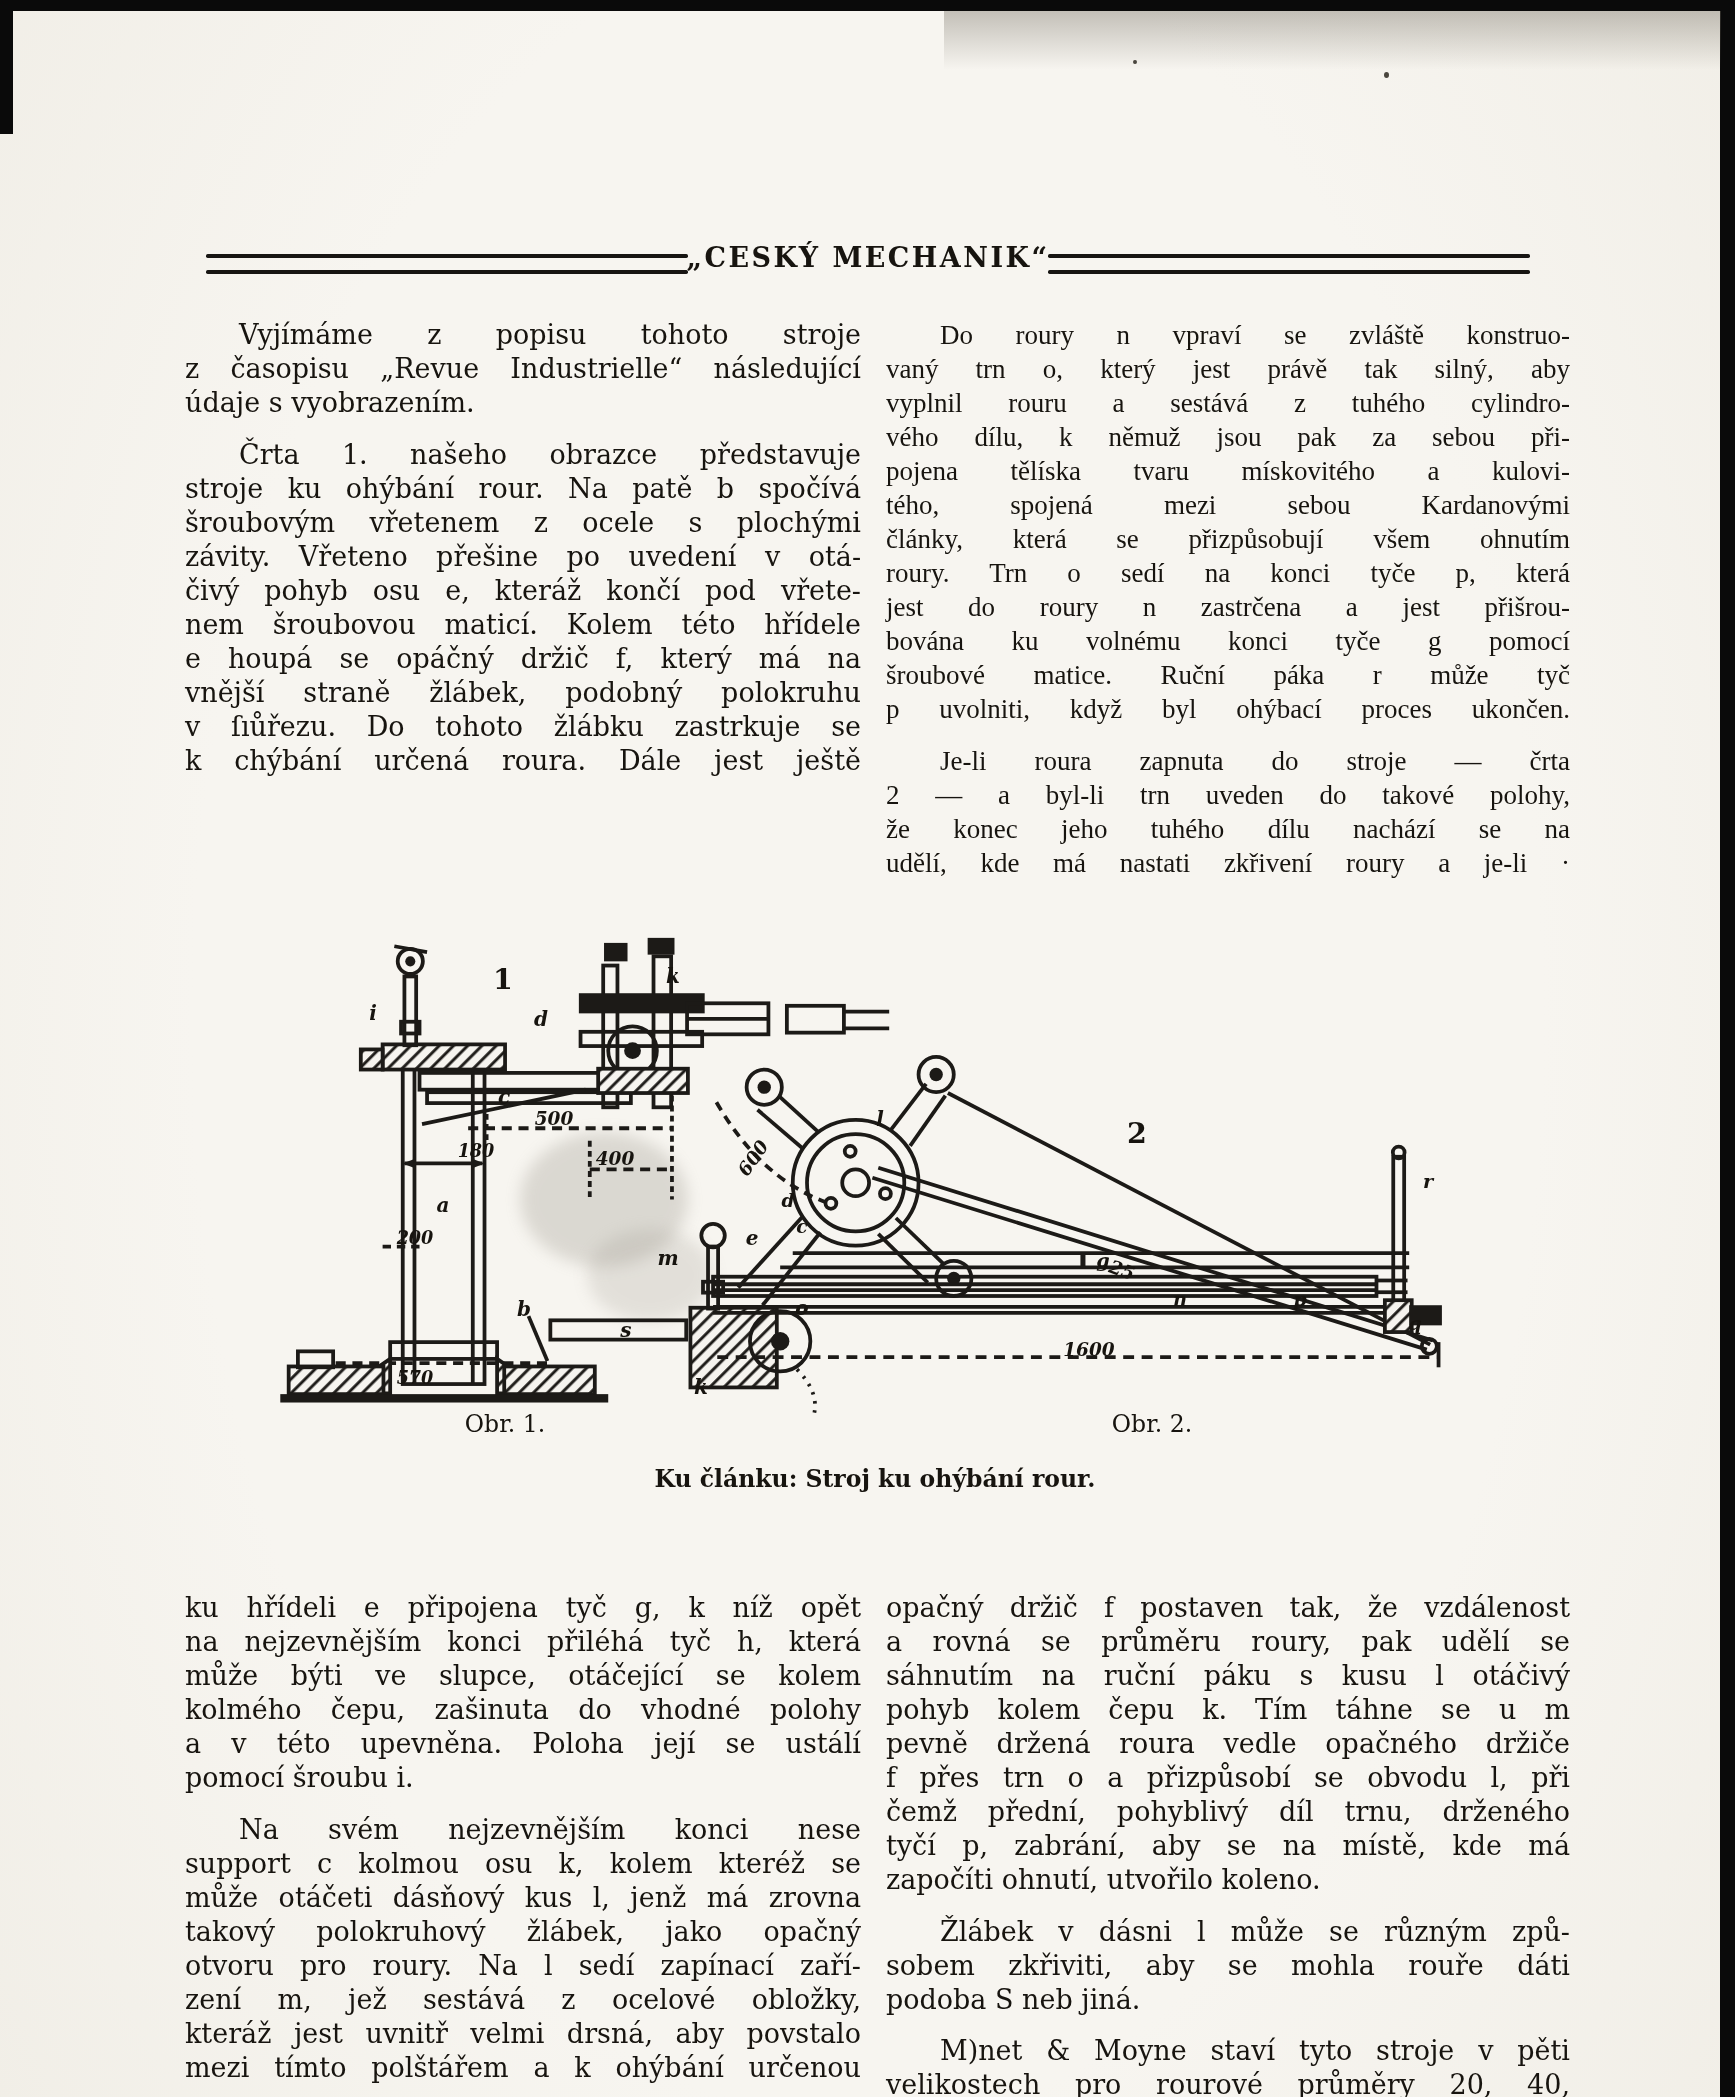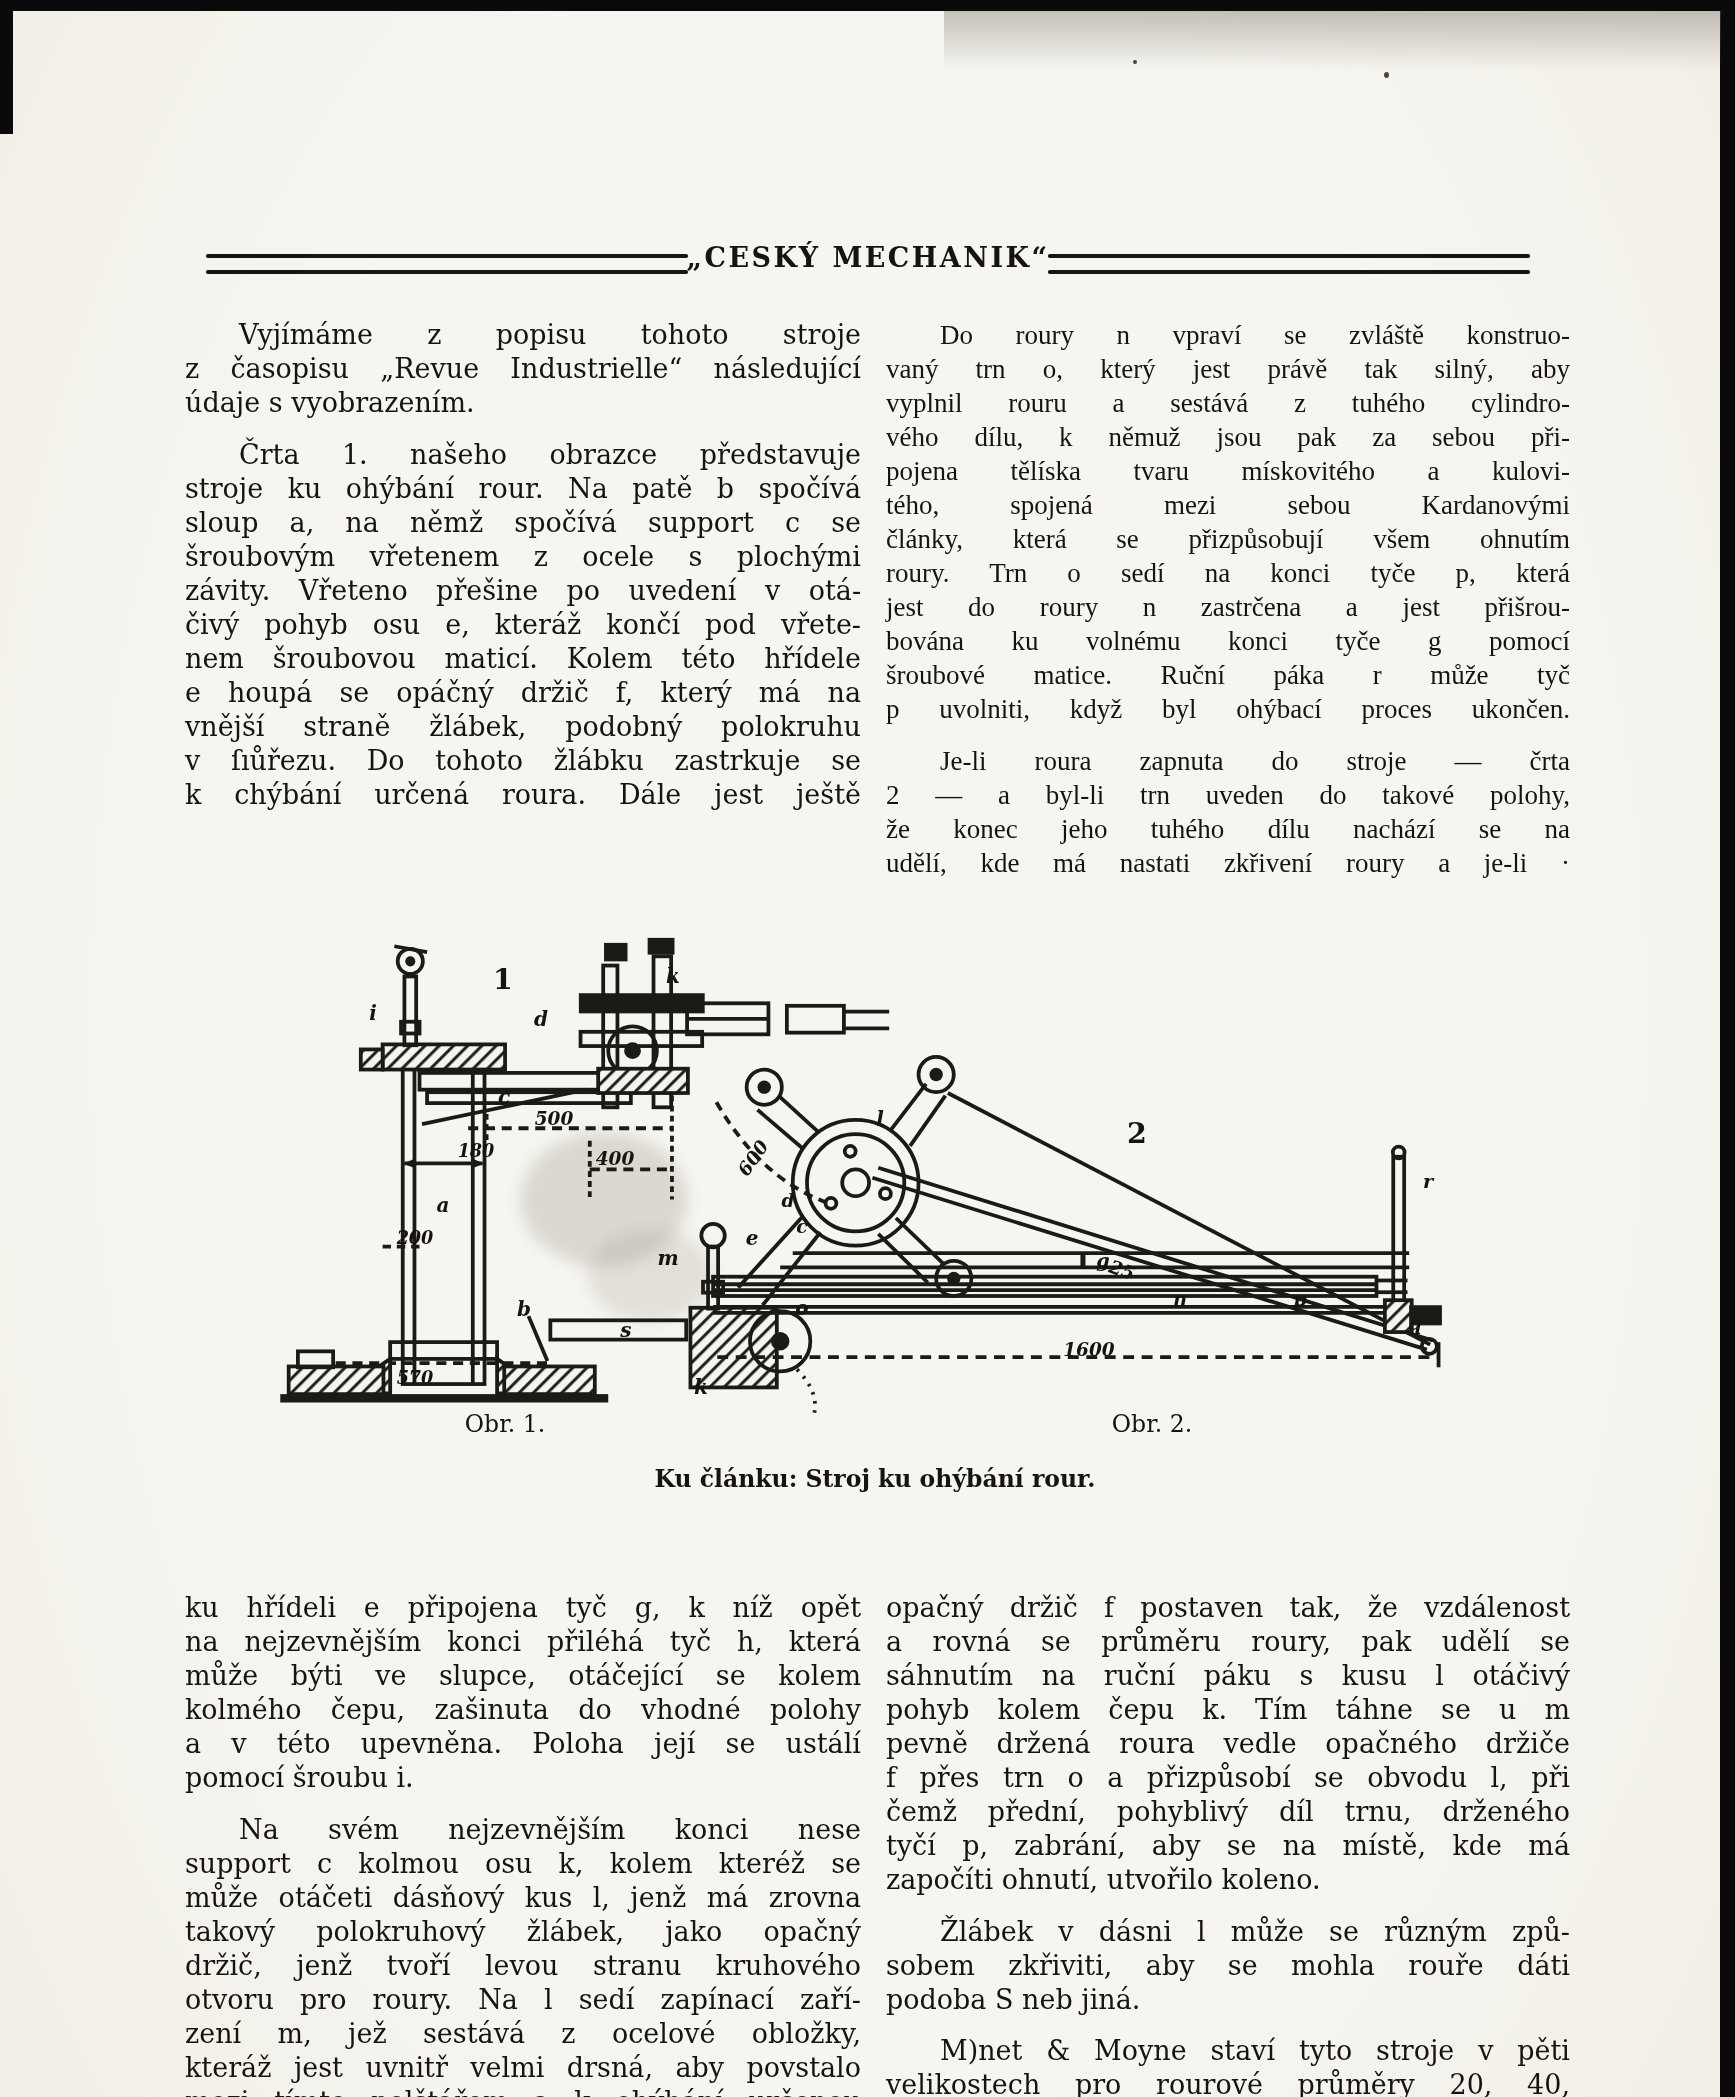--- a/index.html
+++ b/index.html
@@ -51,21 +51,20 @@
 
   <div class="col" style="left:185px;top:318px;width:676px;">
       <div class="para">
         <div class="ln ind">Vyjímáme z popisu tohoto stroje</div>
         <div class="ln">z časopisu „Revue Industrielle“ následující</div>
         <div class="ln last">údaje s vyobrazením.</div>
       </div>
       <div class="para">
         <div class="ln ind">Črta 1. našeho obrazce představuje</div>
         <div class="ln">stroje ku ohýbání rour. Na patě b spočívá</div>
-        <div class="ln">sloup a, na němž spočívá support c se</div>
         <div class="ln">šroubovým vřetenem z ocele s plochými</div>
         <div class="ln">závity. Vřeteno přešine po uvedení v otá-</div>
         <div class="ln">čivý pohyb osu e, kteráž končí pod vřete-</div>
         <div class="ln">nem šroubovou maticí. Kolem této hřídele</div>
         <div class="ln">e houpá se opáčný držič f, který má na</div>
         <div class="ln">vnější straně žlábek, podobný polokruhu</div>
         <div class="ln">v ſıůřezu. Do tohoto žlábku zastrkuje se</div>
         <div class="ln">k chýbání určená roura. Dále jest ještě</div>
       </div>
     </div>
@@ -260,21 +259,20 @@
         <div class="ln">může býti ve slupce, otáčející se kolem</div>
         <div class="ln">kolmého čepu, zašinuta do vhodné polohy</div>
         <div class="ln">a v této upevněna. Poloha její se ustálí</div>
         <div class="ln last">pomocí šroubu i.</div>
       </div>
       <div class="para">
         <div class="ln ind">Na svém nejzevnějším konci nese</div>
         <div class="ln">support c kolmou osu k, kolem kteréž se</div>
         <div class="ln">může otáčeti dásňový kus l, jenž má zrovna</div>
         <div class="ln">takový polokruhový žlábek, jako opačný</div>
-        <div class="ln">držič, jenž tvoří levou stranu kruhového</div>
         <div class="ln">otvoru pro roury. Na l sedí zapínací zaří-</div>
         <div class="ln">zení m, jež sestává z ocelové obložky,</div>
         <div class="ln">kteráž jest uvnitř velmi drsná, aby povstalo</div>
         <div class="ln">mezi tímto polštářem a k ohýbání určenou</div>
       </div>
     </div>
   <div class="col" style="left:886px;top:1591px;width:684px;">
       <div class="para">
         <div class="ln">opačný držič f postaven tak, že vzdálenost</div>
         <div class="ln">a rovná se průměru roury, pak udělí se</div>

